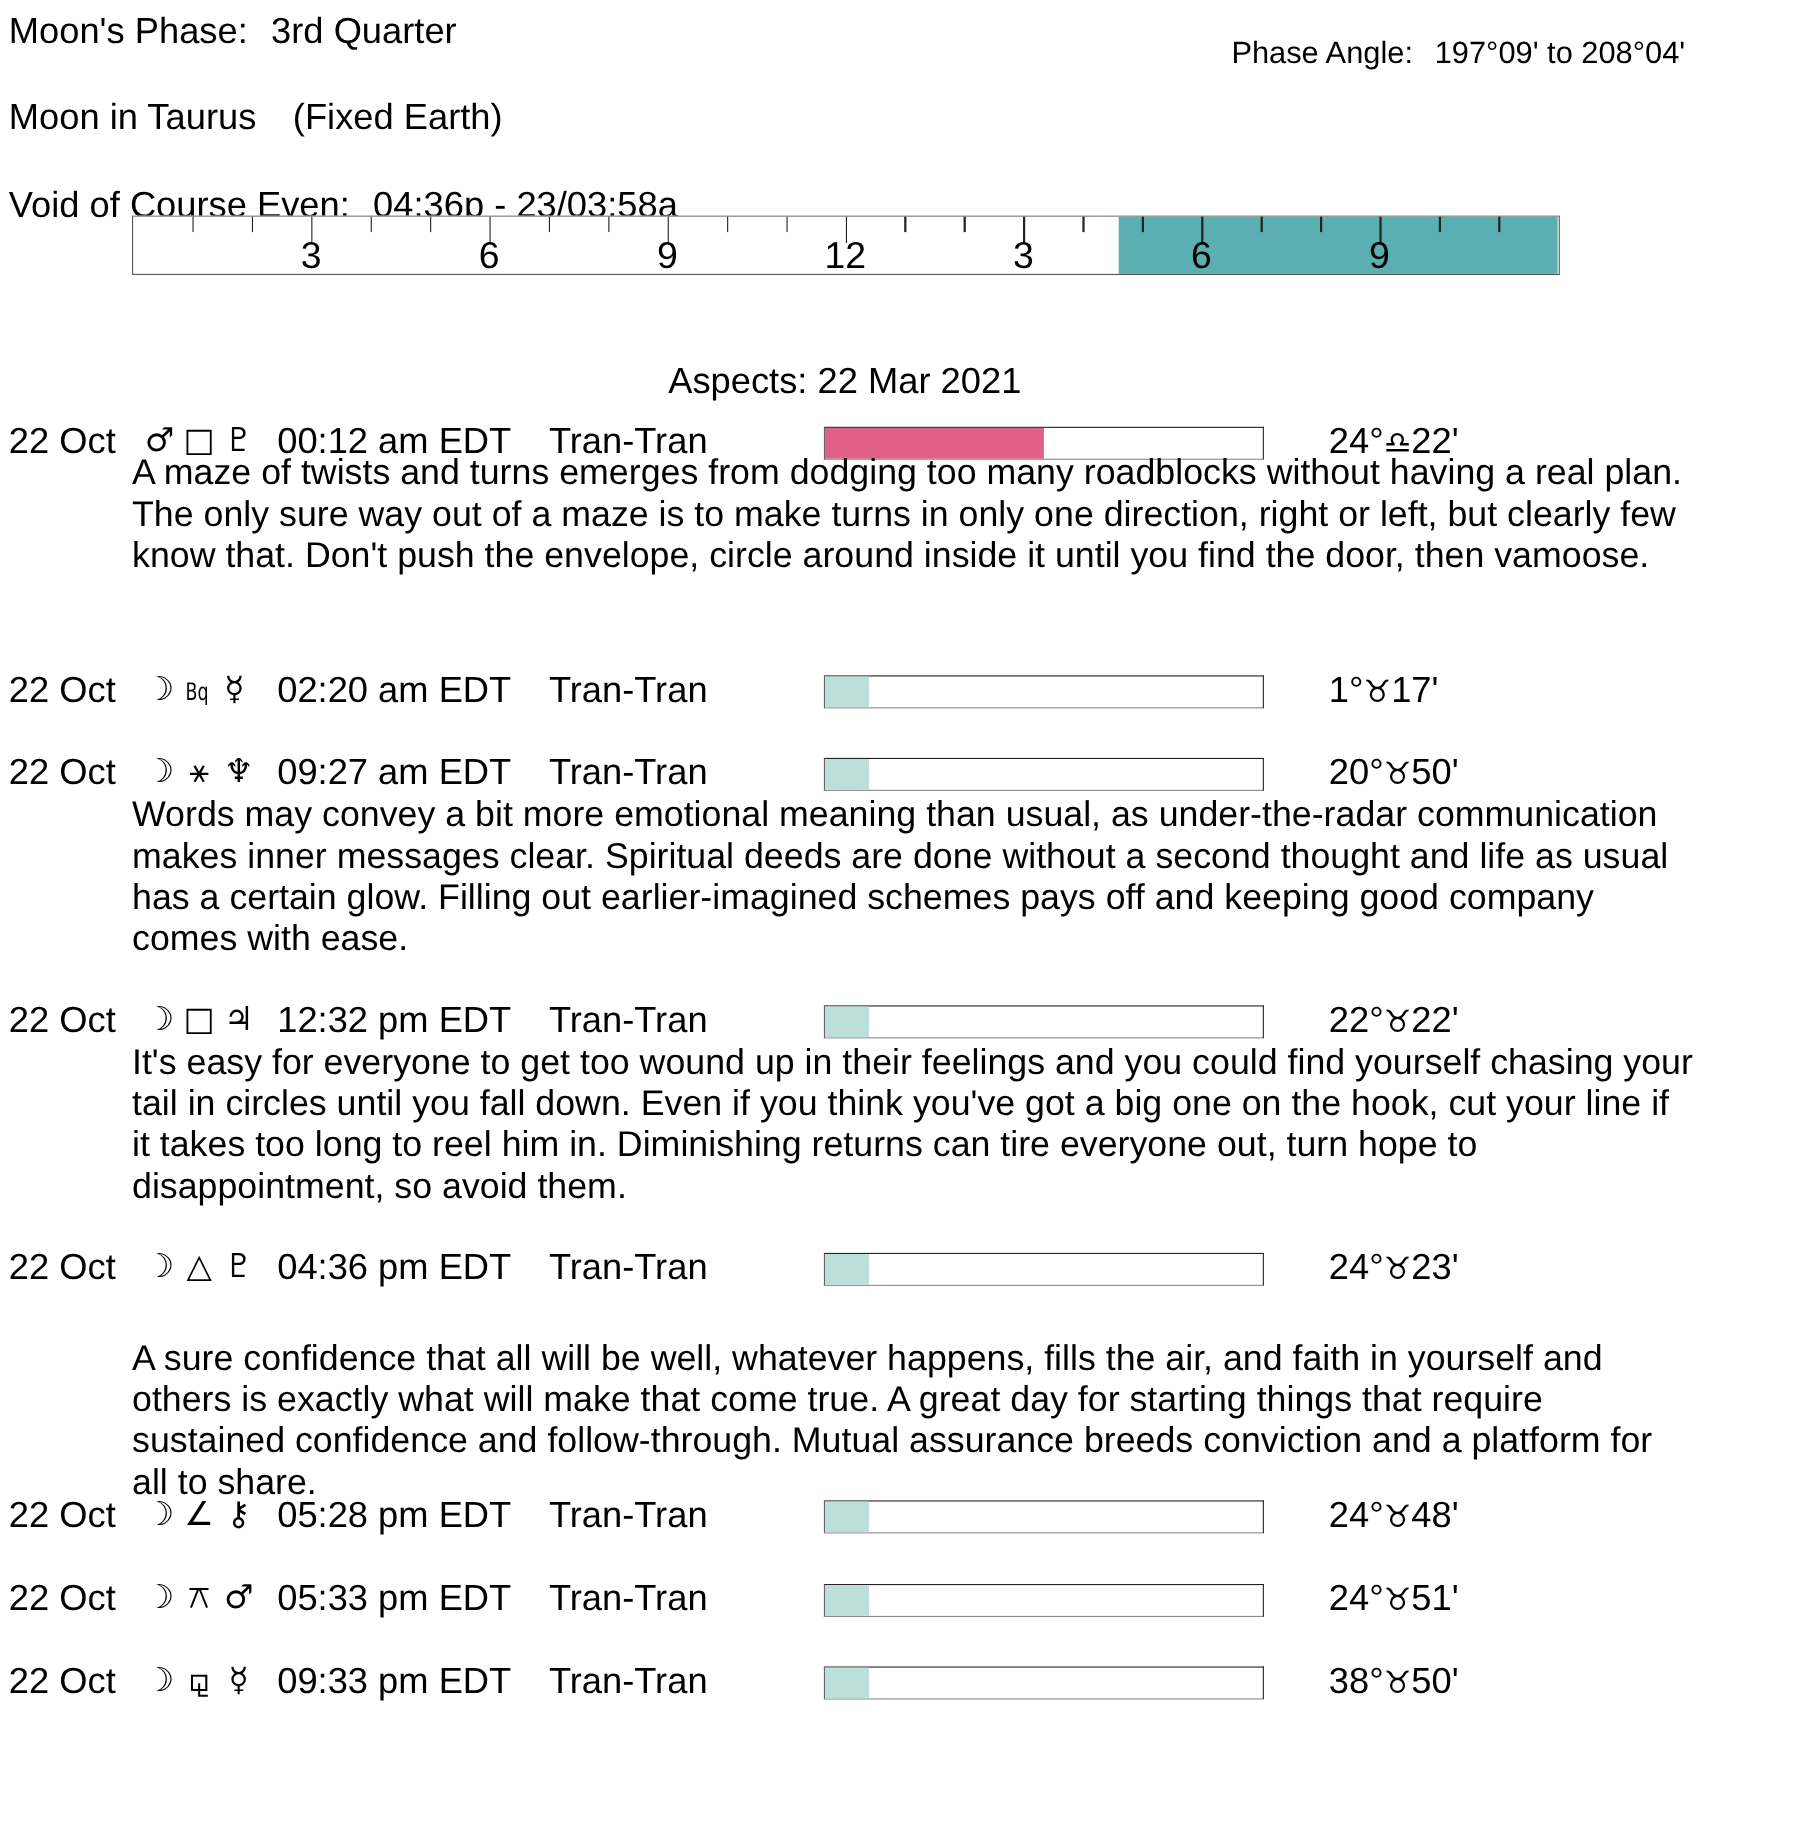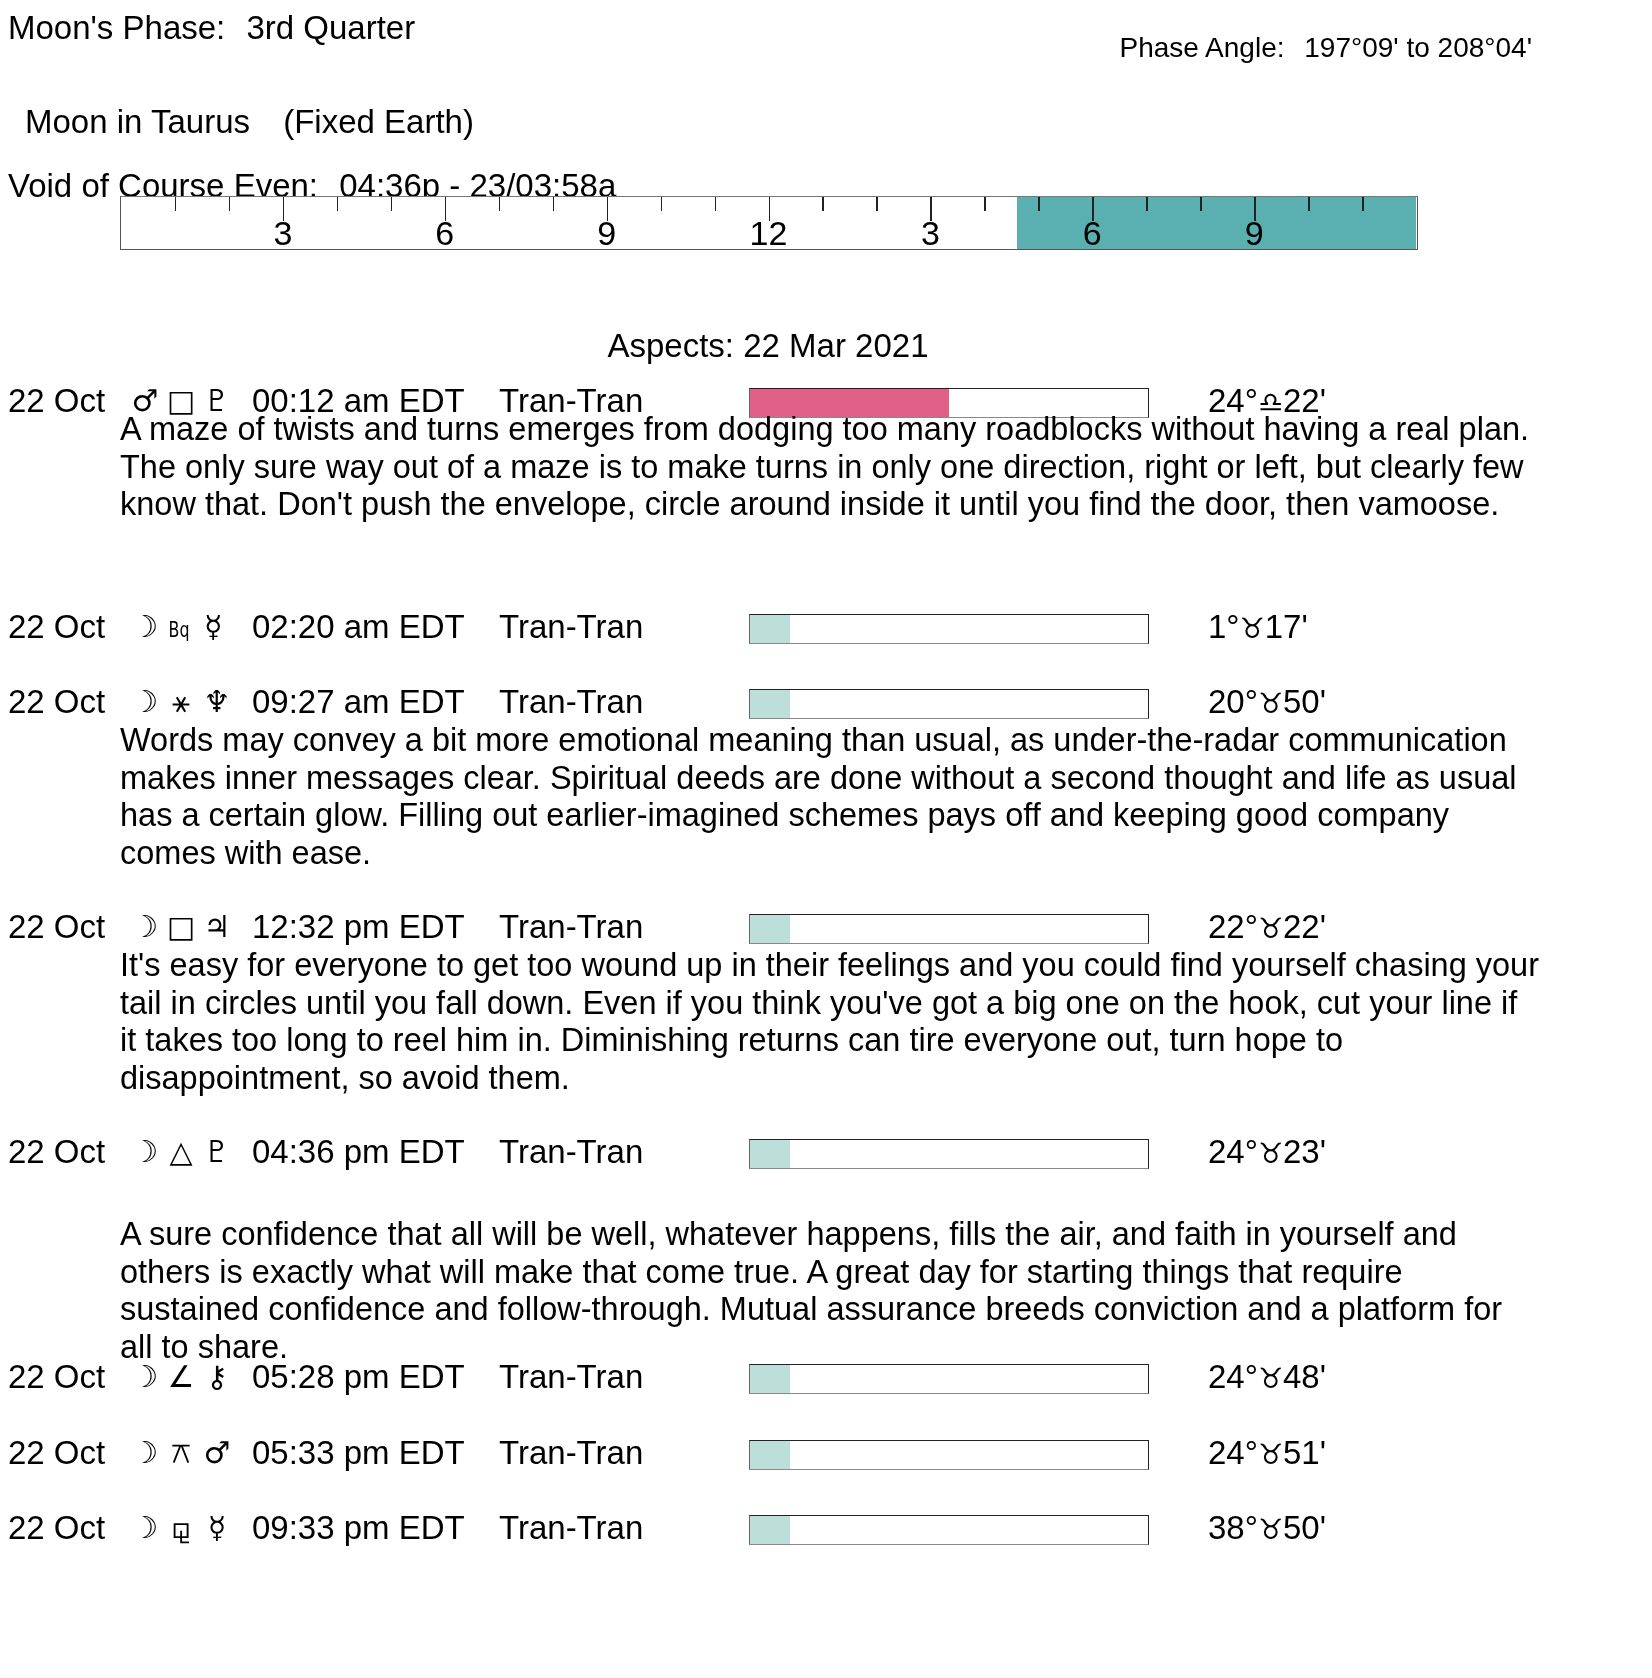--- a/index.html
+++ b/index.html
@@ -4,21 +4,21 @@
 <style>
   html, body { margin: 0; padding: 0; background: #ffffff; }
   body {
     width: 1652px; height: 1678px; position: relative; overflow: hidden;
     font-family: "Liberation Sans", sans-serif; color: #000;
   }
   .abs { position: absolute; white-space: nowrap; }
   .hdr { font-size: 33px; line-height: 40px; }
   #phase-line { left: 8px; top: 8px; }
   #phase-angle { right: 120px; top: 6px; font-size: 28px; line-height: 36px; margin-top: 24px; }
-  #moon-sign { left: 8px; top: 102px; margin-left: 17px; }
+  #moon-sign { left: 8px; top: 86px; }
   #voc-line { left: 8px; top: 166px; }
   .gap { display: inline-block; width: 24px; }
   .gap2 { display: inline-block; width: 12px; }
 
   #timeline {
     position: absolute; left: 120px; top: 196px; width: 1298px; height: 54px;
     border: 1.5px solid #555; border-top-color: #777; box-sizing: border-box; background: #fff;
   }
   #voc-fill { position: absolute; top: 0; bottom: 0; }
   .tick { position: absolute; top: 0; width: 1.5px; background: #222; }

